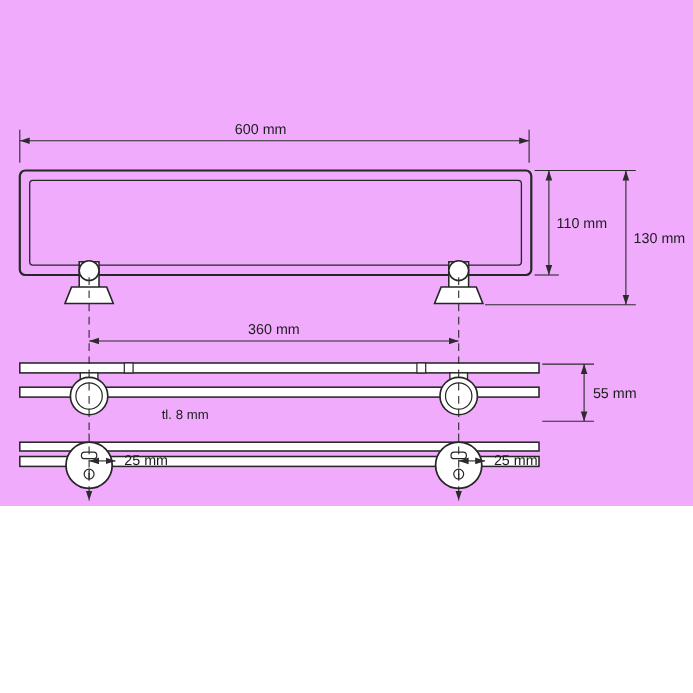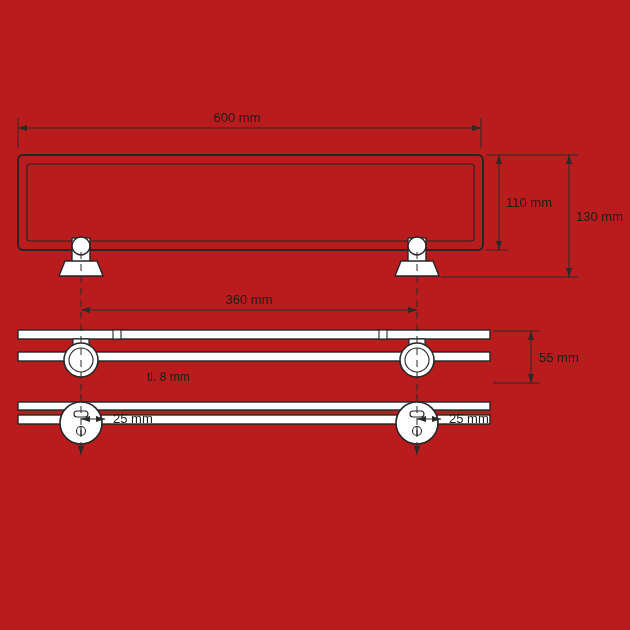--- a/index.html
+++ b/index.html
@@ -1,16 +1,16 @@
 <!DOCTYPE html>
 <html><head>
 <meta charset="utf-8">
 <style>
   html,body{margin:0;padding:0;background:#ffffff;}
-  .canvas{position:relative;width:630px;height:630px;background:#b91c1c;overflow:hidden;
+  .canvas{position:relative;width:630px;height:460px;background:#f0abfc;overflow:hidden;
           font-family:"Liberation Sans", sans-serif;}
   svg{display:block;}
   text{font-family:"Liberation Sans", sans-serif;fill:#1d1d1d;}
   .dim-text{font-size:13px;}
   .small-text{font-size:12px;}
   .obj{stroke:#262626;fill:none;}
   .objw{stroke:#262626;fill:#ffffff;}
   .dim{stroke:#2b2b2b;stroke-width:1;fill:none;}
   .center{stroke:#2b2b2b;stroke-width:1;stroke-dasharray:7 5;fill:none;}
 </style>

